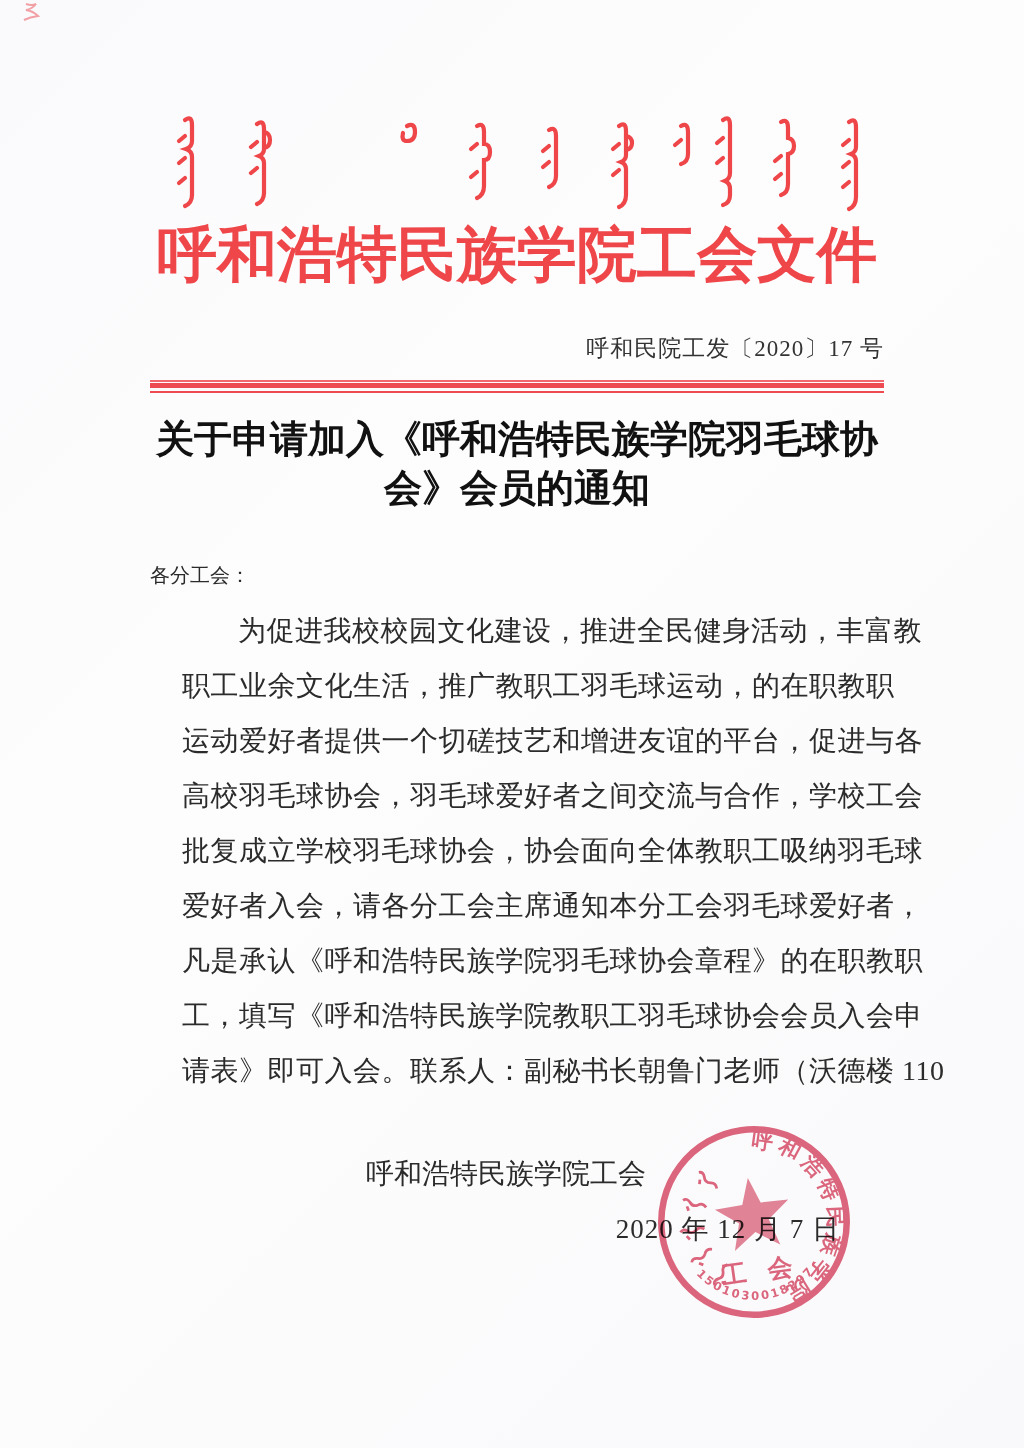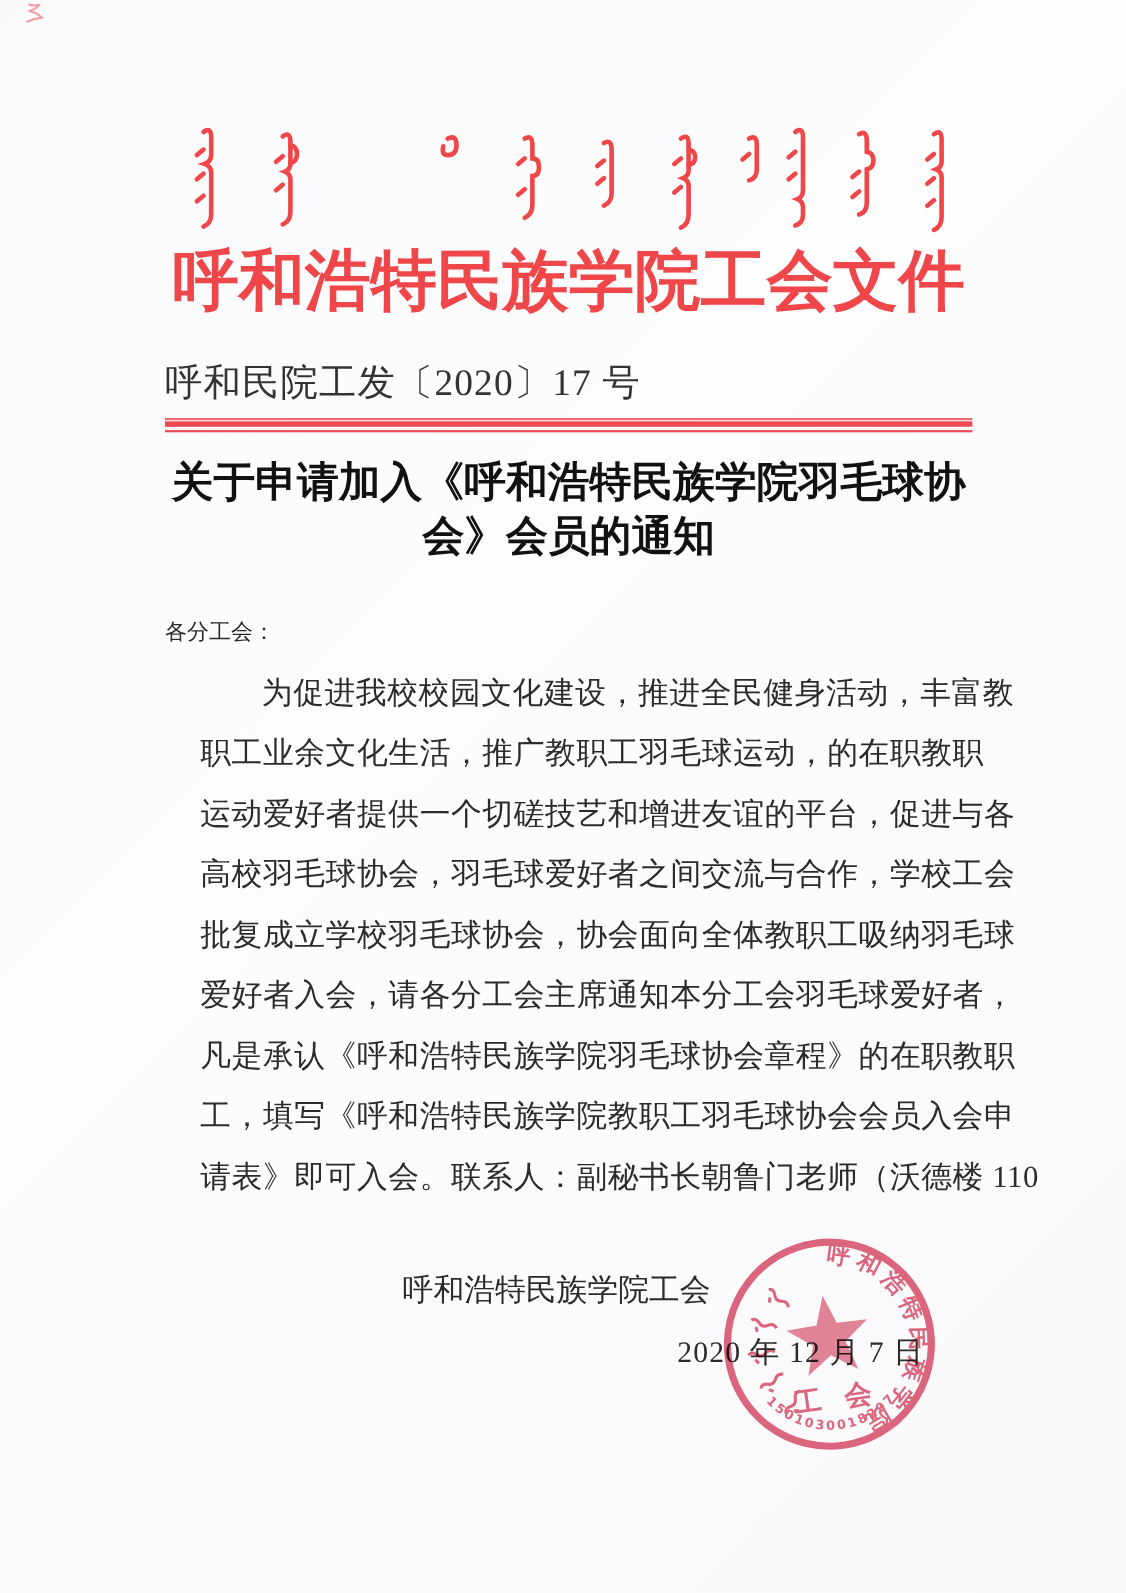--- a/index.html
+++ b/index.html
@@ -31,22 +31,22 @@
     font-weight:bold;
     color:#ee4649;
     text-align:center;
     line-height:82px;
     letter-spacing:0px;
     white-space:nowrap;
   }
 
   .doc-number{
     margin-top:36px;
-    text-align:left;
-    font-size:34px;
+    text-align:right;
+    font-size:23px;
     line-height:34px;
     color:#333;
     letter-spacing:1px;
   }
 
   .red-rule{margin-top:14px;}
   .red-rule .l1{height:2px;background:#f2666d;}
   .red-rule .g1{height:1px;}
   .red-rule .l2{height:5px;background:#ee4a52;}
   .red-rule .g2{height:3px;}

